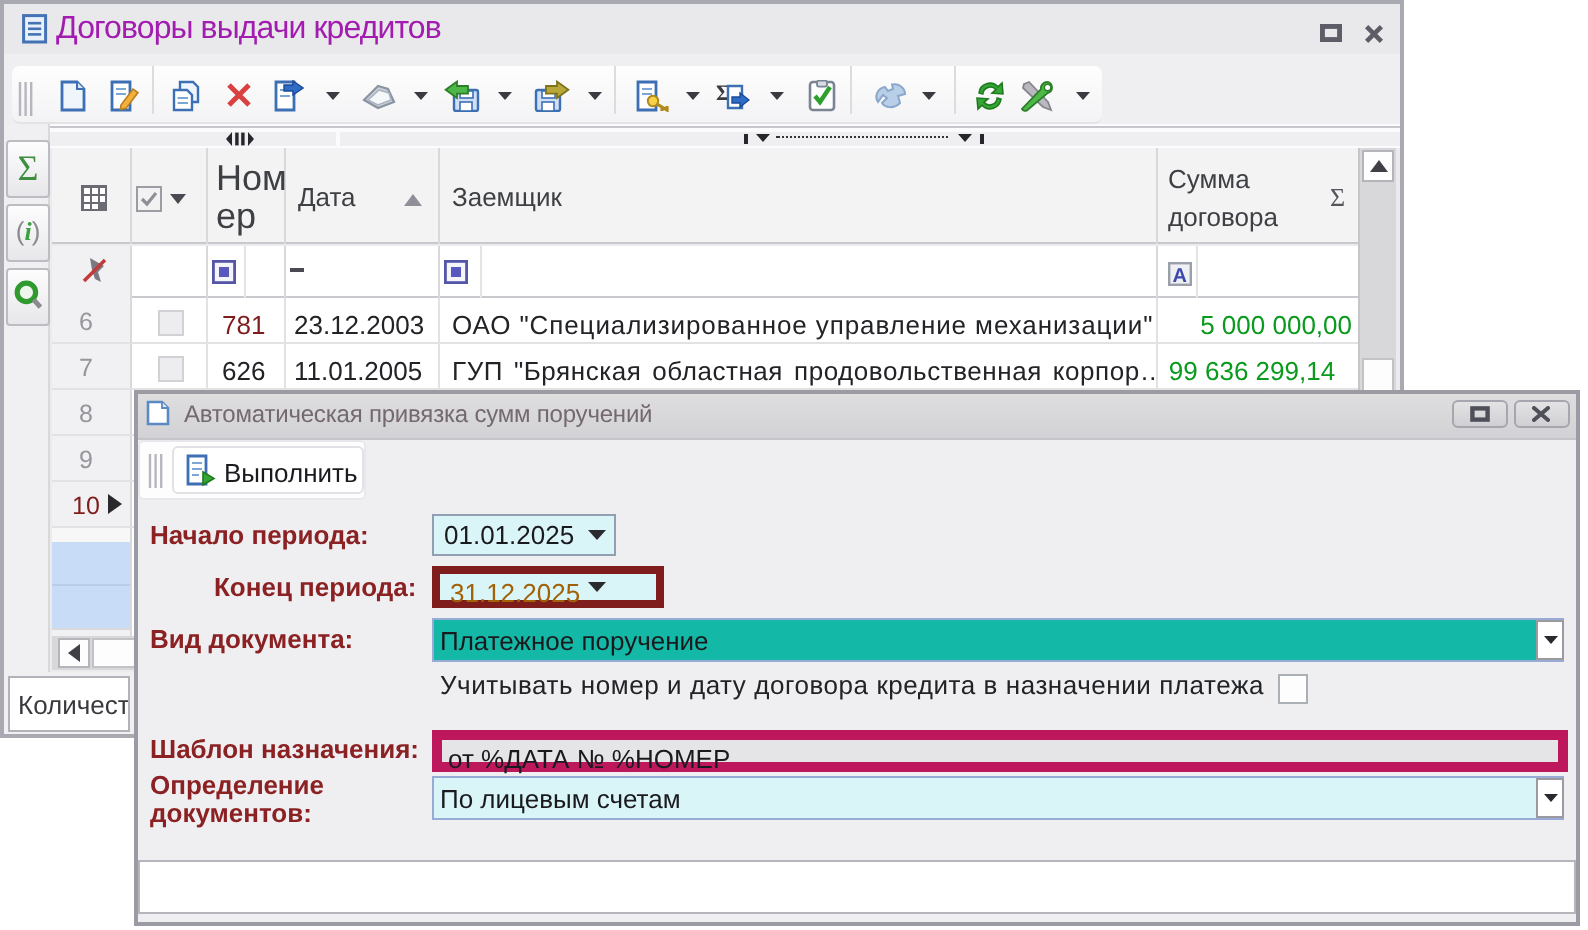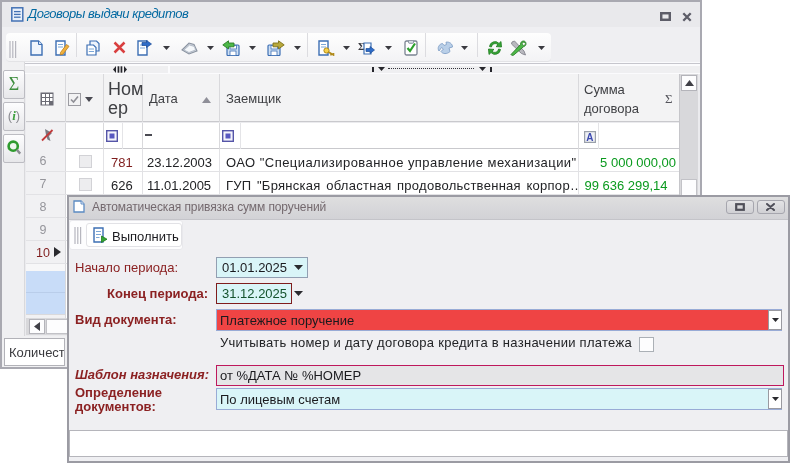--- a/index.html
+++ b/index.html
@@ -12,21 +12,21 @@
 
 <div class="a" style="left:0;top:0;width:702px;height:369px;border:2px solid #a9a9b1;background:#ebebee;"></div>
 
 <div class="a" style="left:2px;top:2px;width:698px;height:25px;background:#e9e9ec;"></div>
 <svg class="a" style="left:11px;top:7px" width="13" height="15" viewBox="0 0 13 15">
   <rect x="0.8" y="0.8" width="11" height="13.2" fill="#e8f0fa" stroke="#4472b4" stroke-width="1.5"></rect>
   <line x1="3" y1="4.6" x2="9.6" y2="4.6" stroke="#4472b4" stroke-width="1.3"></line>
   <line x1="3" y1="7.4" x2="9.6" y2="7.4" stroke="#4472b4" stroke-width="1.3"></line>
   <line x1="3" y1="10.2" x2="9.6" y2="10.2" stroke="#4472b4" stroke-width="1.3"></line>
 </svg>
-<div class="a" style="left:28px;top:6px;font-size:13px;letter-spacing:-0.45px;color:#0369a1;font-style:italic;">Договоры выдачи кредитов</div>
+<div class="a" style="left:28px;top:6px;font-size:16px;letter-spacing:-0.45px;color:#a21caf;">Договоры выдачи кредитов</div>
 <svg class="a" style="left:660px;top:12px" width="11" height="9" viewBox="0 0 11 9">
   <rect x="1.2" y="1.2" width="8.6" height="6.6" fill="none" stroke="#5d5d68" stroke-width="2.5"></rect>
 </svg>
 <svg class="a" style="left:682px;top:12px" width="10" height="10" viewBox="0 0 10 10">
   <path d="M1.3 1.3 L8.7 8.7 M8.7 1.3 L1.3 8.7" stroke="#5d5d68" stroke-width="2.3" stroke-linecap="butt"></path>
 </svg>
 
 <div class="a" style="left:2px;top:27px;width:698px;height:35px;background:#efeff2;"></div>
 <div class="a" style="left:6px;top:33px;width:545px;height:29px;background:linear-gradient(#fefefe,#f3f3f5);border-radius:4px 4px 4px 4px;border-bottom:1px solid #e3e3e6;"></div>
 
@@ -329,45 +329,45 @@
 <div class="a" style="left:86px;top:223px;width:96px;height:24px;background:#ffffff;border:1px solid #e2e2e6;border-radius:3px;"></div>
 <svg class="a" style="left:93px;top:227px" width="16" height="16" viewBox="0 0 16 16">
   <path d="M1 1 L10 1 L10 15 L1 15 Z" fill="#ffffff" stroke="#3d6fb4" stroke-width="1.4"></path>
   <line x1="3" y1="4.5" x2="8" y2="4.5" stroke="#7ba7d7" stroke-width="1"></line>
   <line x1="3" y1="7.5" x2="8" y2="7.5" stroke="#7ba7d7" stroke-width="1"></line>
   <line x1="3" y1="10.5" x2="6.5" y2="10.5" stroke="#7ba7d7" stroke-width="1"></line>
   <path d="M8.5 9 L8.5 15.5 L14 12.2 Z" fill="#35a535" stroke="#1d7a1d" stroke-width="0.8"></path>
 </svg>
 <div class="a" style="left:112px;top:229px;font-size:13px;color:#1b1b1f;">Выполнить</div>
 
-<div class="a" style="left:75px;top:260px;font-size:13px;font-weight:normal;color:#8b2122;">Начало периода:</div>
+<div class="a" style="left:75px;top:260px;font-size:13px;font-weight:bold;color:#8b2122;">Начало периода:</div>
 <div class="a" style="left:75px;top:286px;font-size:13px;font-weight:bold;color:#8b2122;padding-left:32px;">Конец периода:</div>
 <div class="a" style="left:75px;top:312px;font-size:13px;font-weight:bold;color:#8b2122;">Вид документа:</div>
-<div class="a" style="left:75px;top:367px;font-size:13px;font-weight:bold;color:#8b2122;font-style:italic;">Шаблон назначения:</div>
+<div class="a" style="left:75px;top:367px;font-size:13px;font-weight:bold;color:#8b2122;">Шаблон назначения:</div>
 <div class="a" style="left:75px;top:386px;font-size:13px;font-weight:bold;color:#8b2122;line-height:14px;">Определение<br>документов:</div>
 
 <div class="a" style="left:216px;top:257px;width:92px;height:21px;background:#d9f5f8;border:1px solid #929fb2;padding:2px 0 0 5px;font-size:13px;color:#1a1a1e;">01.01.2025</div>
 <svg class="a" style="left:294px;top:265px" width="9" height="5" viewBox="0 0 9 5">
     <path d="M0 0 L9 0 L4.5 5 Z" fill="#2a2a2e"></path>
   </svg>
-<div class="a" style="left:216px;top:283px;width:76px;height:21px;background:#d9f5f8;border:1px solid #7f1d1d;padding:2px 0 0 5px;font-size:13px;color:#14532d;">31.12.2025</div>
+<div class="a" style="left:216px;top:283px;width:116px;height:21px;background:#d9f5f8;border:4px solid #7f1d1d;padding:2px 0 0 5px;font-size:13px;color:#a16207;">31.12.2025</div>
 <svg class="a" style="left:294px;top:291px" width="9" height="5" viewBox="0 0 9 5">
     <path d="M0 0 L9 0 L4.5 5 Z" fill="#2a2a2e"></path>
   </svg>
 
-<div class="a" style="left:216px;top:309px;width:566px;height:22px;background:#ef4444;border:1px solid #98abd6;padding:3px 0 0 3px;font-size:13px;color:#1a1a1e;">Платежное поручение</div>
+<div class="a" style="left:216px;top:309px;width:566px;height:22px;background:#14b8a6;border:1px solid #98abd6;padding:3px 0 0 3px;font-size:13px;color:#1a1a1e;">Платежное поручение</div>
 <div class="a" style="left:768px;top:310px;width:14px;height:20px;background:#ffffff;border:1px solid #9a9aa0;"></div>
 <svg class="a" style="left:772px;top:318px" width="7" height="4" viewBox="0 0 7 4">
     <path d="M0 0 L7 0 L3.5 4 Z" fill="#2a2a2e"></path>
   </svg>
 
 <div class="a" style="left:220px;top:335px;font-size:13px;letter-spacing:0.28px;color:#222326;">Учитывать номер и дату договора кредита в назначении платежа</div>
 <div class="a" style="left:639px;top:337px;width:15px;height:15px;background:#fdfdfe;border:1px solid #abb0b6;"></div>
 
-<div class="a" style="left:216px;top:365px;width:568px;height:21px;background:#e5e5e7;border:1px solid #be185d;padding:2px 0 0 3px;font-size:13px;color:#1a1a1e;">от %ДАТА № %НОМЕР</div>
+<div class="a" style="left:216px;top:365px;width:568px;height:21px;background:#e5e5e7;border:5px solid #be185d;padding:2px 0 0 3px;font-size:13px;color:#1a1a1e;">от %ДАТА № %НОМЕР</div>
 
 <div class="a" style="left:216px;top:388px;width:566px;height:22px;background:#d9f5f8;border:1px solid #98abd6;padding:3px 0 0 3px;font-size:13px;color:#1a1a1e;">По лицевым счетам</div>
 <div class="a" style="left:768px;top:389px;width:14px;height:20px;background:#ffffff;border:1px solid #9a9aa0;"></div>
 <svg class="a" style="left:772px;top:397px" width="7" height="4" viewBox="0 0 7 4">
     <path d="M0 0 L7 0 L3.5 4 Z" fill="#2a2a2e"></path>
   </svg>
 
 <div class="a" style="left:69px;top:430px;width:719px;height:27px;background:#ffffff;border:1px solid #b5b5bb;"></div>
 
 </body></html>

